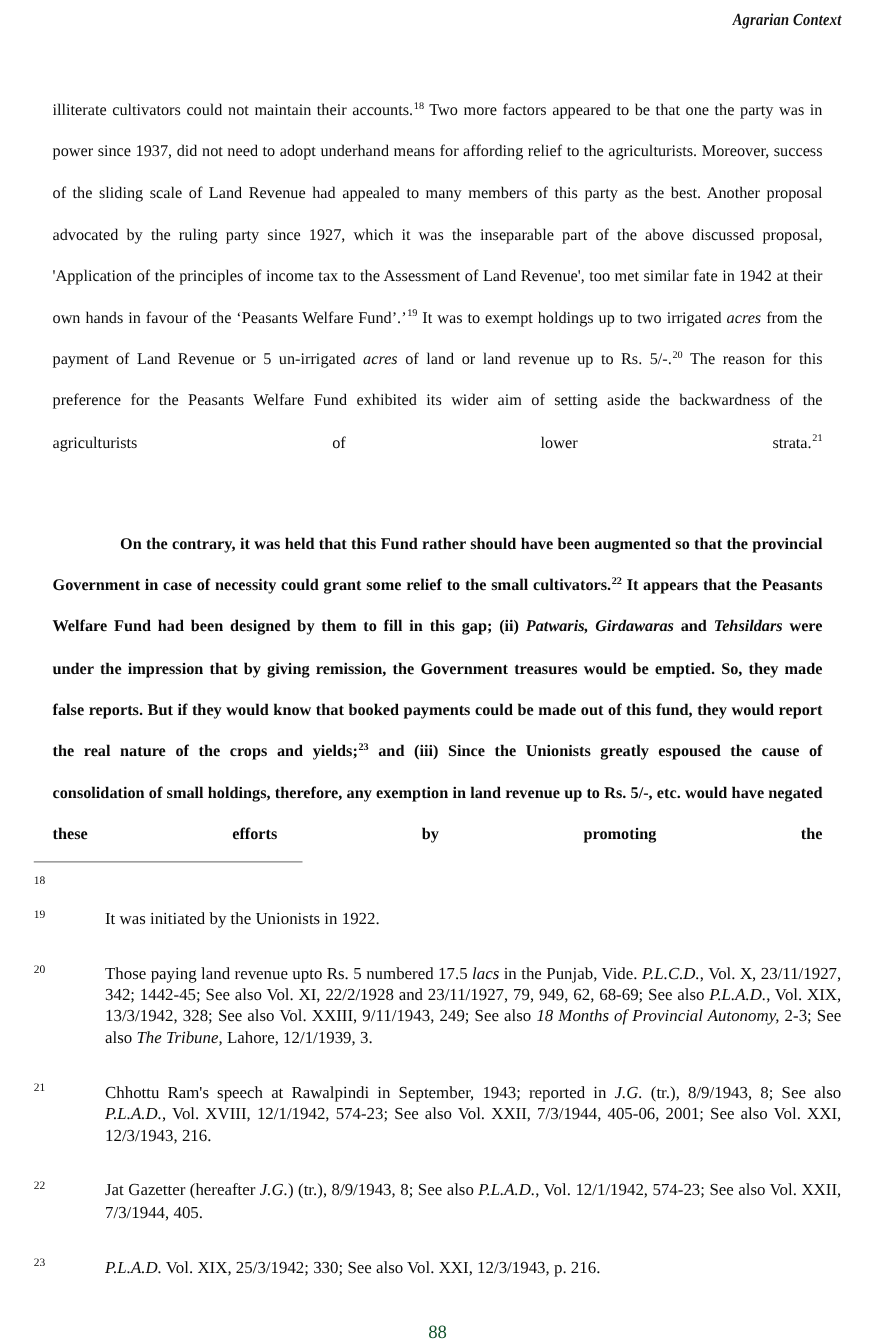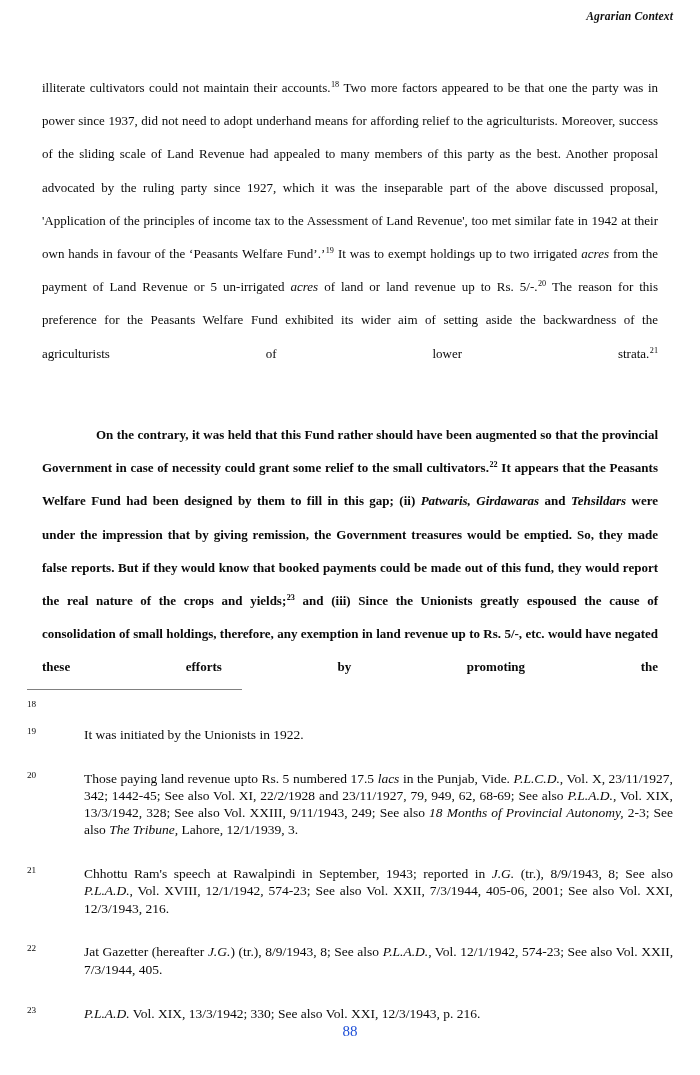--- a/index.html
+++ b/index.html
@@ -125,25 +125,25 @@
     color: #0a0a0a;
   }
 
   .fn-text { display: block; }
 
   
   .folio {
     position: absolute;
     left: 0;
     right: 0;
-    top: 1023px;
+    top: 1058px;
     text-align: center;
     font-size: 15px;
     line-height: 17px;
-    color: #1d4ed8;
+    color: #14532d;
   }
 </style>
 </head>
 <body>
 
 <div class="page">
 
   <div class="running-head">Agrarian Context</div>
 
   <div class="body-block">
@@ -168,20 +168,20 @@
         <div class="footnote">
           <span class="fn-num">21</span>
           <span class="fn-text"><span>Chhottu Ram's speech at Rawalpindi in September, 1943; reported in </span><i>J.G.</i><span> (tr.), 8/9/1943, 8; See also </span><i>P.L.A.D.</i><span>, Vol. XVIII, 12/1/1942, 574-23; See also Vol. XXII, 7/3/1944, 405-06, 2001; See also Vol. XXI, 12/3/1943, 216.</span></span>
         </div>
         <div class="footnote">
           <span class="fn-num">22</span>
           <span class="fn-text"><span>Jat Gazetter (hereafter </span><i>J.G.</i><span>) (tr.), 8/9/1943, 8; See also </span><i>P.L.A.D.</i><span>, Vol. 12/1/1942, 574-23; See also Vol. XXII, 7/3/1944, 405.</span></span>
         </div>
         <div class="footnote">
           <span class="fn-num">23</span>
-          <span class="fn-text"><i>P.L.A.D.</i><span> Vol. XIX, 13/3/1942; 330; See also Vol. XXI, 12/3/1943, p. 216.</span></span>
+          <span class="fn-text"><i>P.L.A.D.</i><span> Vol. XIX, 25/3/1942; 330; See also Vol. XXI, 12/3/1943, p. 216.</span></span>
         </div>
       </div>
   </div>
 
   <div class="folio">88</div>
 
 </div>
 
 </body></html>

